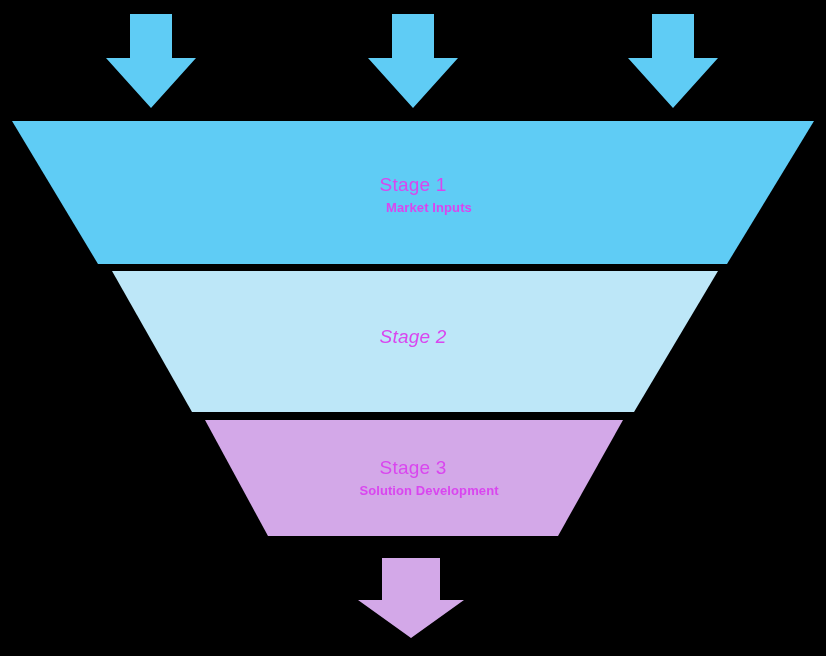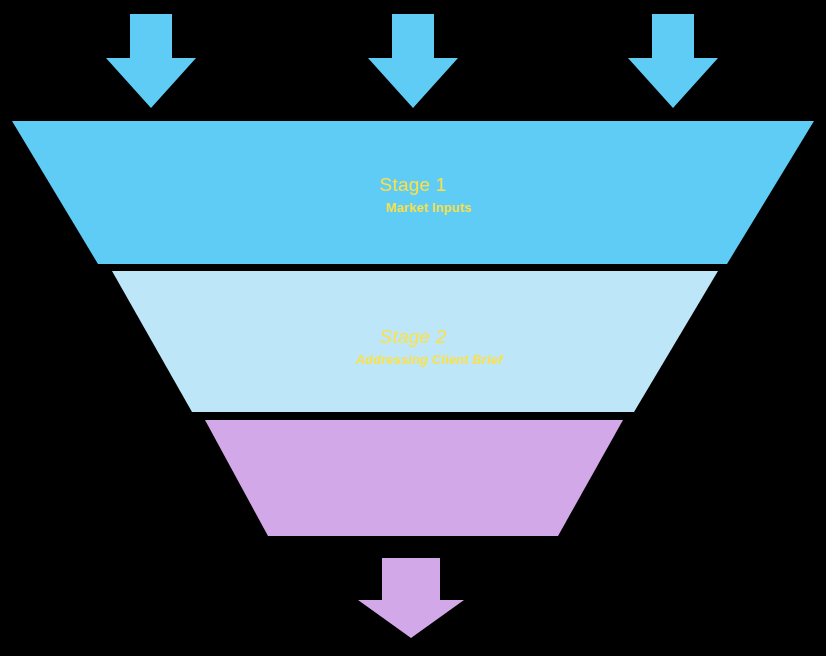--- a/index.html
+++ b/index.html
@@ -25,21 +25,21 @@
     top: 0;
     left: 0;
     width: 826px;
     height: 656px;
     display: block;
   }
   .stage-label-group {
     position: absolute;
     width: 100%;
     text-align: center;
-    color: #fde047;
+    color: #d946ef;
     line-height: 1.0;
     pointer-events: none;
   }
   .stage-number {
     font-size: 19px;
     font-weight: 400;
     letter-spacing: 0.2px;
     display: block;
     margin-bottom: 7px;
   }
@@ -72,17 +72,20 @@
     <polygon fill="#D3A8E8" points="382,558 440,558 440,600 464,600 411,638 358,600 382,600"></polygon>
   </svg>
 
   <div class="stage-label-group" id="label-stage-1">
     <span class="stage-number">Stage 1</span>
     <span class="stage-title">Market Inputs</span>
   </div>
 
   <div class="stage-label-group" id="label-stage-2">
     <span class="stage-number">Stage 2</span>
-    <span class="stage-title">Addressing Client Brief</span>
   </div>
 
+  <div class="stage-label-group" id="label-stage-3">
+    <span class="stage-number">Stage 3</span>
+    <span class="stage-title">Solution Development</span>
+  </div>
 
 </div>
 
 </body></html>

